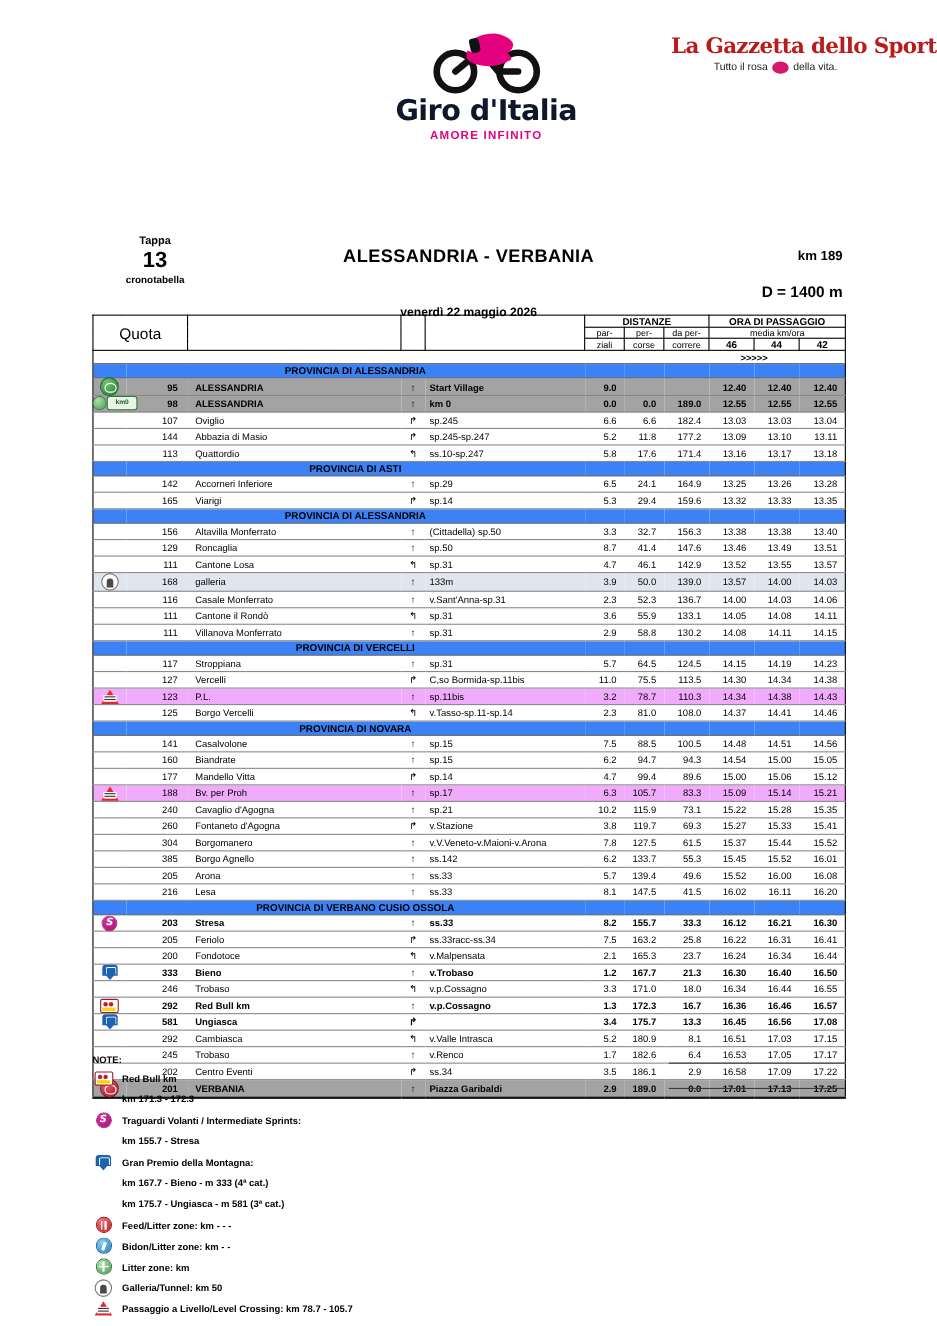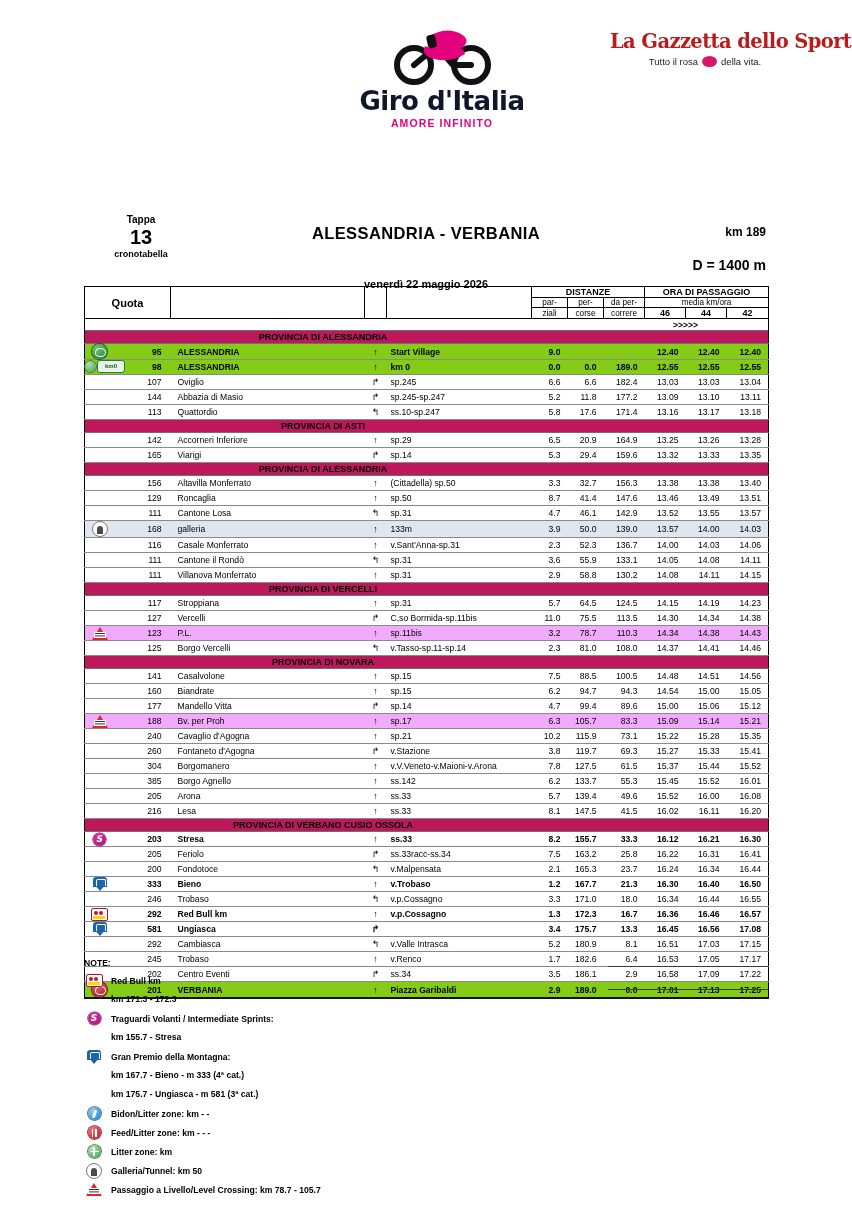--- a/index.html
+++ b/index.html
@@ -50,46 +50,46 @@
   col.c-road{width:145px;}
   col.c-par{width:36px;}
   col.c-per{width:36px;}
   col.c-dap{width:41px;}
   col.c-t1{width:41px;}
   col.c-t2{width:41px;}
   col.c-t3{width:42px;}
 
   
   .hdr td{border:1px solid #000;height:auto;}
-  .h-quota{font-size:11px;font-weight:bold;text-align:center;}
+  .h-quota{font-size:14px;font-weight:normal;text-align:center;}
   .h-group{font-size:9px;font-weight:bold;text-align:center;padding:2px 0 1px 0;}
   .h-sub{font-size:8.2px;font-weight:normal;text-align:center;line-height:1.12;}
   .h-spd{font-size:9px;font-weight:bold;text-align:center;}
 
   
   tr.prov td{
-    background:#be185d;
+    background:#3b82f6;
     border-top:1.6px solid #6f6f6f;
     border-bottom:1.6px solid #6f6f6f;
     font-size:9px;font-weight:bold;text-align:center;
     height:12px;
   }
   tr.prov td.pv-lbl{text-align:center;padding-left:0;}
 
   
   tr.r td{border-bottom:.8px solid #8a8a8a;height:14px;}
   tr.r td.quota{text-align:right;padding-right:9px;font-size:8.6px;}
   tr.r td.loc{text-align:left;padding-left:7px;font-size:8.6px;}
   tr.r td.dir{text-align:center;font-size:9px;}
   tr.r td.road{text-align:left;padding-left:4px;font-size:8.6px;}
   tr.r td.num{text-align:right;padding-right:7px;font-size:8.6px;}
   tr.r td.icn{text-align:center;}
 
   tr.r.bold td{font-weight:bold;}
-  tr.r.grey td{background:#84cc16;}
+  tr.r.grey td{background:#a3a3a3;}
   tr.r.blue td{background:#dfe6f0;}
   tr.r.green td{background:#f0abfc;}
   tr.r.finish td{border-top:1.6px solid #444;border-bottom:2px solid #111;}
 
   .vline-l{border-left:1px solid #000;}
   .vline-r{border-right:1px solid #000;}
 
   
   .ic{display:inline-block;vertical-align:middle;}
   .ic-sprint{width:13px;height:13px;border-radius:50%;background:radial-gradient(circle at 35% 30%,#d42fa0,#a8137a);color:#fff;font-size:9px;font-weight:bold;font-style:italic;line-height:13px;text-align:center;font-family:"DejaVu Sans",sans-serif;box-shadow:0 0 0 .6px #7a0d58;}
@@ -304,21 +304,21 @@
             <td></td>
             <td class="vline-r"></td>
           </tr>
           <tr class="r ">
             <td class="icn vline-l"></td>
             <td class="quota">142</td>
             <td class="loc">Accorneri Inferiore</td>
             <td class="dir">↑</td>
             <td class="road">sp.29</td>
             <td class="num">6.5</td>
-            <td class="num">20.9</td>
+            <td class="num">24.1</td>
             <td class="num">164.9</td>
             <td class="num">13.25</td>
             <td class="num">13.26</td>
             <td class="num vline-r">13.28</td>
           </tr>
           <tr class="r ">
             <td class="icn vline-l"></td>
             <td class="quota">165</td>
             <td class="loc">Viarigi</td>
             <td class="dir">↱</td>
@@ -814,29 +814,29 @@
             <span class="ic ic-gpm">
               <span class="gpm-in"></span>
             </span>
           </span>
           <span class="ntext">Gran Premio della Montagna:</span>
         </div>
         <div class="nsub">km 167.7 - Bieno - m 333  (4ª cat.)</div>
         <div class="nsub">km 175.7 - Ungiasca - m 581  (3ª cat.)</div>
         <div class="nrow">
           <span class="nicon">
+            <span class="ic ic-feed"></span>
+          </span>
+          <span class="ntext">Feed/Litter zone: km  -  - -</span>
+        </div>
+        <div class="nrow">
+          <span class="nicon">
             <span class="ic ic-bidon"></span>
           </span>
           <span class="ntext">Bidon/Litter zone: km  -  -</span>
-        </div>
-        <div class="nrow">
-          <span class="nicon">
-            <span class="ic ic-feed"></span>
-          </span>
-          <span class="ntext">Feed/Litter zone: km  -  - -</span>
         </div>
         <div class="nrow">
           <span class="nicon">
             <span class="ic ic-litter"></span>
           </span>
           <span class="ntext">Litter zone: km</span>
         </div>
         <div class="nrow">
           <span class="nicon">
             <span class="ic ic-gall"></span>

